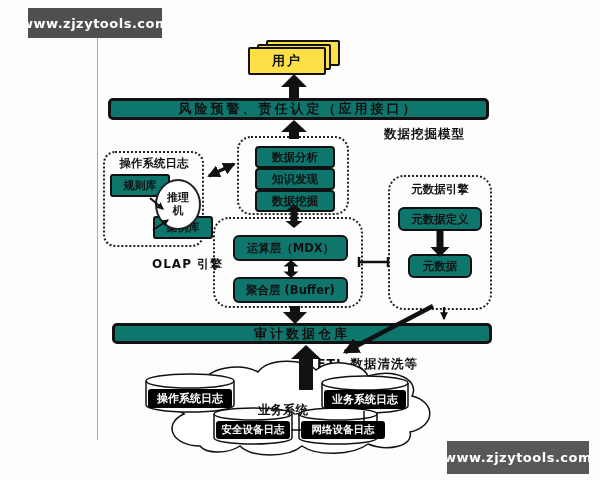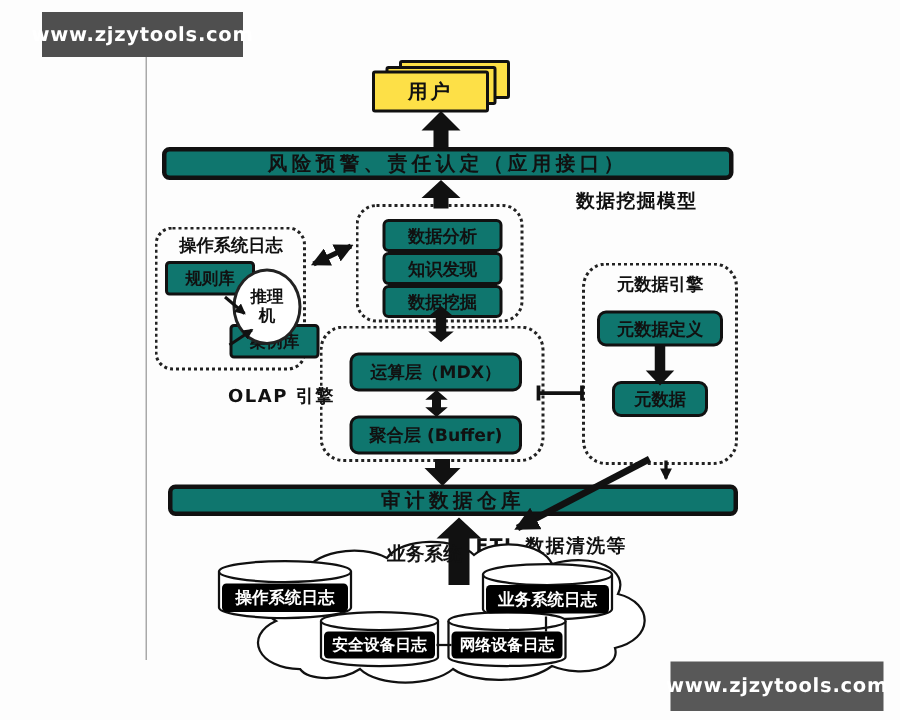--- a/index.html
+++ b/index.html
@@ -60,26 +60,26 @@
 
   <div class="dotted" style="left:388px;top:175px;width:104px;height:135px;border-radius:16px;"></div>
   <div class="caption" style="left:398px;top:182px;width:84px;text-align:center;font-size:11.5px;">元数据引擎</div>
   <div class="box" style="left:398px;top:207px;width:84px;height:24px;font-size:11.5px;border-radius:6px;">元数据定义</div>
   <div class="box" style="left:408px;top:254px;width:64px;height:24px;font-size:11.5px;border-radius:6px;">元数据</div>
 
   <div class="box bar" style="left:112px;top:323px;width:380px;height:21px;">审计数据仓库</div>
 
   <div class="caption" style="left:317px;top:356px;font-size:12.5px;letter-spacing:1px;">ETL 数据清洗等</div>
 
-  <div class="caption" style="left:252px;top:361px;width:62px;text-align:center;font-size:12.5px;z-index:4;">业务系统</div>
+  <div class="caption" style="left:252px;top:402px;width:62px;text-align:center;font-size:12.5px;z-index:4;">业务系统</div>
 
   <div class="band" style="left:148px;top:389px;width:84px;height:19px;font-size:11px;">操作系统日志</div>
   <div class="band" style="left:324px;top:390px;width:82px;height:19px;font-size:11px;">业务系统日志</div>
   <div class="band" style="left:216px;top:421px;width:74px;height:18px;font-size:10.5px;">安全设备日志</div>
-  <div class="band" style="left:301px;top:421px;width:74px;height:18px;font-size:10.5px;">网络设备日志</div>
+  <div class="band" style="left:301px;top:421px;width:84px;height:18px;font-size:10.5px;">网络设备日志</div>
 
   <svg id="overlay" width="600" height="480" viewBox="0 0 600 480">
     <defs>
       <marker id="ah" viewBox="0 0 10 10" refX="8.5" refY="5" markerWidth="3.6" markerHeight="3.6" orient="auto-start-reverse" markerUnits="strokeWidth">
         <path d="M0,0 L10,5 L0,10 z" fill="#111"></path>
       </marker>
     </defs>
 
     <path d="M200,446 C172,446 162,424 184,414 C162,400 176,380 202,384 C206,368 240,362 258,372
          C268,358 304,358 316,370 C330,358 362,362 368,376 C396,368 420,380 412,396

